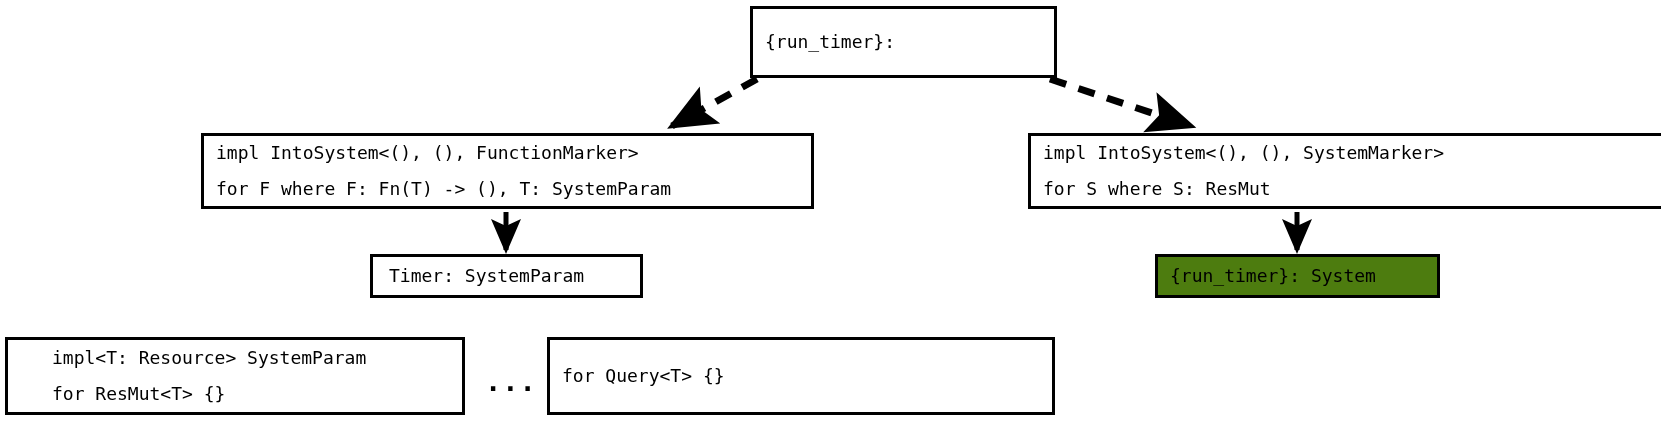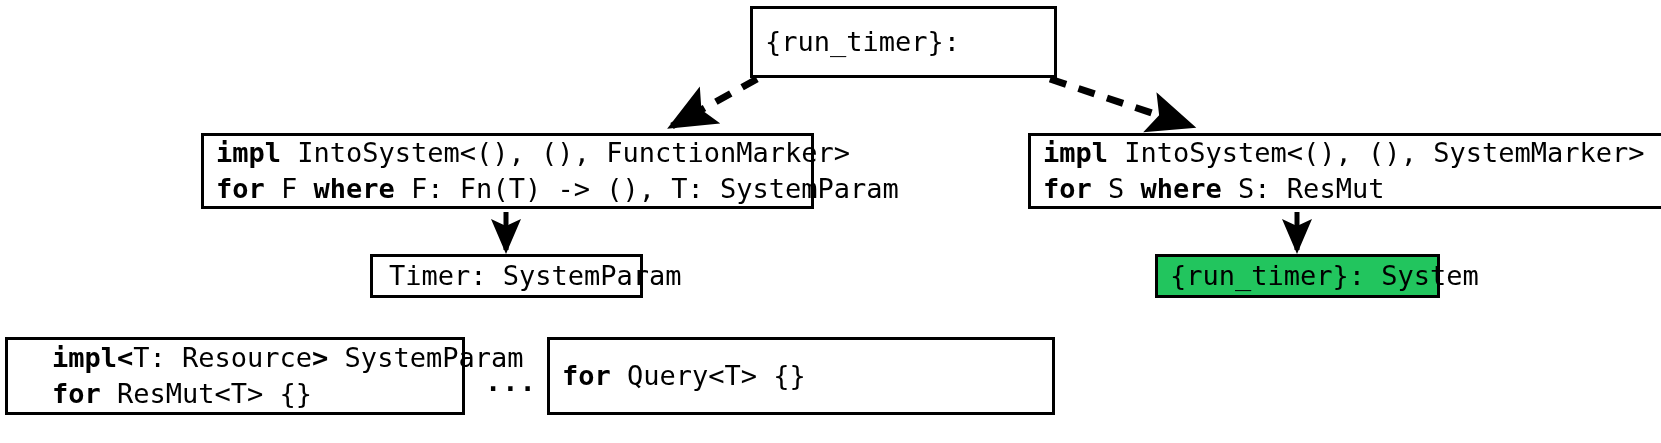--- a/index.html
+++ b/index.html
@@ -22,31 +22,31 @@
     width: 1661px;
     height: 443px;
     pointer-events: none;
   }
   .node {
     position: absolute;
     box-sizing: border-box;
     border: 3px solid #000000;
     background: #ffffff;
     font-family: "DejaVu Sans Mono", monospace;
-    font-size: 27px;
+    font-size: 18px;
     line-height: 36px;
     color: #000000;
     white-space: pre;
     display: flex;
     flex-direction: column;
     justify-content: center;
     padding: 4px 10px 4px 12px;
   }
   .node .line { display: block; }
-  .kw { font-weight: bold; }
+  .kw { font-weight: normal; }
   .ellipsis {
     position: absolute;
     font-family: "DejaVu Sans Mono", monospace;
     font-size: 27px;
     font-weight: bold;
     color: #000000;
     line-height: 1;
     letter-spacing: 1px;
   }
 </style>
@@ -67,20 +67,20 @@
         <line x1="506" y1="212" x2="506" y2="250" stroke="#000000" stroke-width="5" marker-end="url(#arrowhead)"></line>
         <line x1="1297" y1="212" x2="1297" y2="250" stroke="#000000" stroke-width="5" marker-end="url(#arrowhead)"></line>
       </g>
   </svg>
 
   <div id="nodes-layer">
       <div class="node" style="left: 750px; top: 6px; width: 307px; height: 72px; border-color: rgb(0, 0, 0); background: rgb(255, 255, 255); color: rgb(0, 0, 0);"><span class="line"><span>{run_timer}:</span></span></div>
       <div class="node" style="left: 201px; top: 133px; width: 613px; height: 76px; border-color: rgb(0, 0, 0); background: rgb(255, 255, 255); color: rgb(0, 0, 0);"><span class="line"><span class="kw">impl</span><span> IntoSystem&lt;(), (), FunctionMarker&gt;</span></span><span class="line"><span class="kw">for</span><span> F </span><span class="kw">where</span><span> F: Fn(T) -&gt; (), T: SystemParam</span></span></div>
       <div class="node" style="left: 1028px; top: 133px; width: 636px; height: 76px; border-color: rgb(0, 0, 0); background: rgb(255, 255, 255); color: rgb(0, 0, 0);"><span class="line"><span class="kw">impl</span><span> IntoSystem&lt;(), (), SystemMarker&gt;</span></span><span class="line"><span class="kw">for</span><span> S </span><span class="kw">where</span><span> S: ResMut</span></span></div>
       <div class="node" style="left: 370px; top: 254px; width: 273px; height: 44px; border-color: rgb(0, 0, 0); background: rgb(255, 255, 255); color: rgb(0, 0, 0); padding-left: 16px;"><span class="line"><span>Timer: SystemParam</span></span></div>
-      <div class="node" style="left: 1155px; top: 254px; width: 285px; height: 44px; border-color: rgb(0, 0, 0); background: #22c55e; color: rgb(0, 0, 0);"><span class="line"><span>{run_timer}: System</span></span></div>
+      <div class="node" style="left: 1155px; top: 254px; width: 285px; height: 44px; border-color: rgb(0, 0, 0); background: #4d7c0f; color: rgb(0, 0, 0);"><span class="line"><span>{run_timer}: System</span></span></div>
       <div class="node" style="left: 5px; top: 337px; width: 460px; height: 78px; border-color: rgb(0, 0, 0); background: rgb(255, 255, 255); color: rgb(0, 0, 0); padding-left: 44px;"><span class="line"><span class="kw">impl&lt;</span><span>T: Resource</span><span class="kw">&gt;</span><span> SystemParam</span></span><span class="line"><span class="kw">for</span><span> ResMut&lt;T&gt; {}</span></span></div>
       <div class="node" style="left: 547px; top: 337px; width: 508px; height: 78px; border-color: rgb(0, 0, 0); background: rgb(255, 255, 255); color: rgb(0, 0, 0);"><span class="line"><span class="kw">for</span><span> Query&lt;T&gt; {}</span></span></div>
     </div>
 
   <div class="ellipsis" style="left: 485px; top: 368px;">...</div>
 
 </div>
 
 </body></html>

